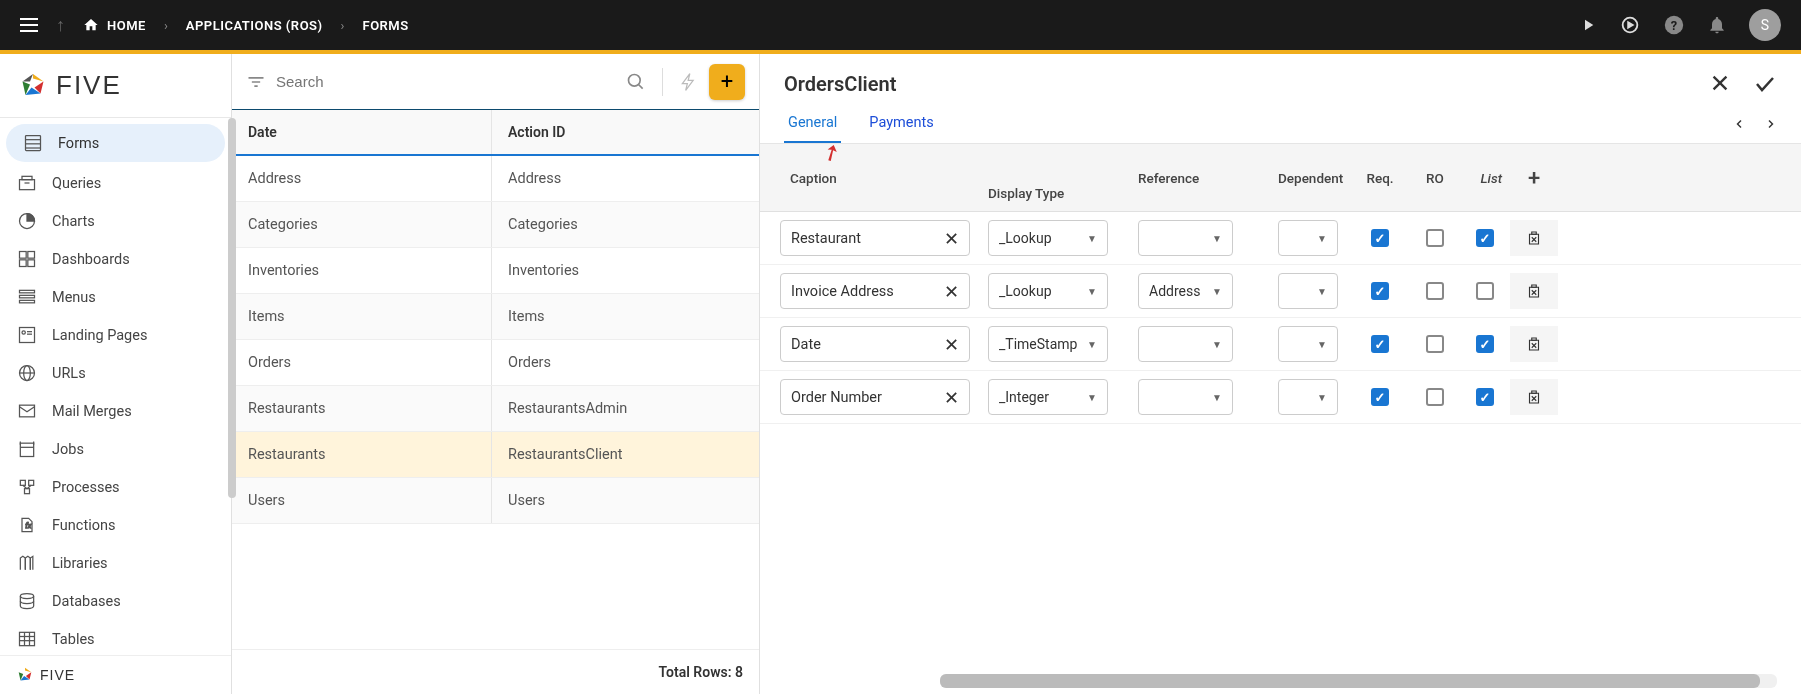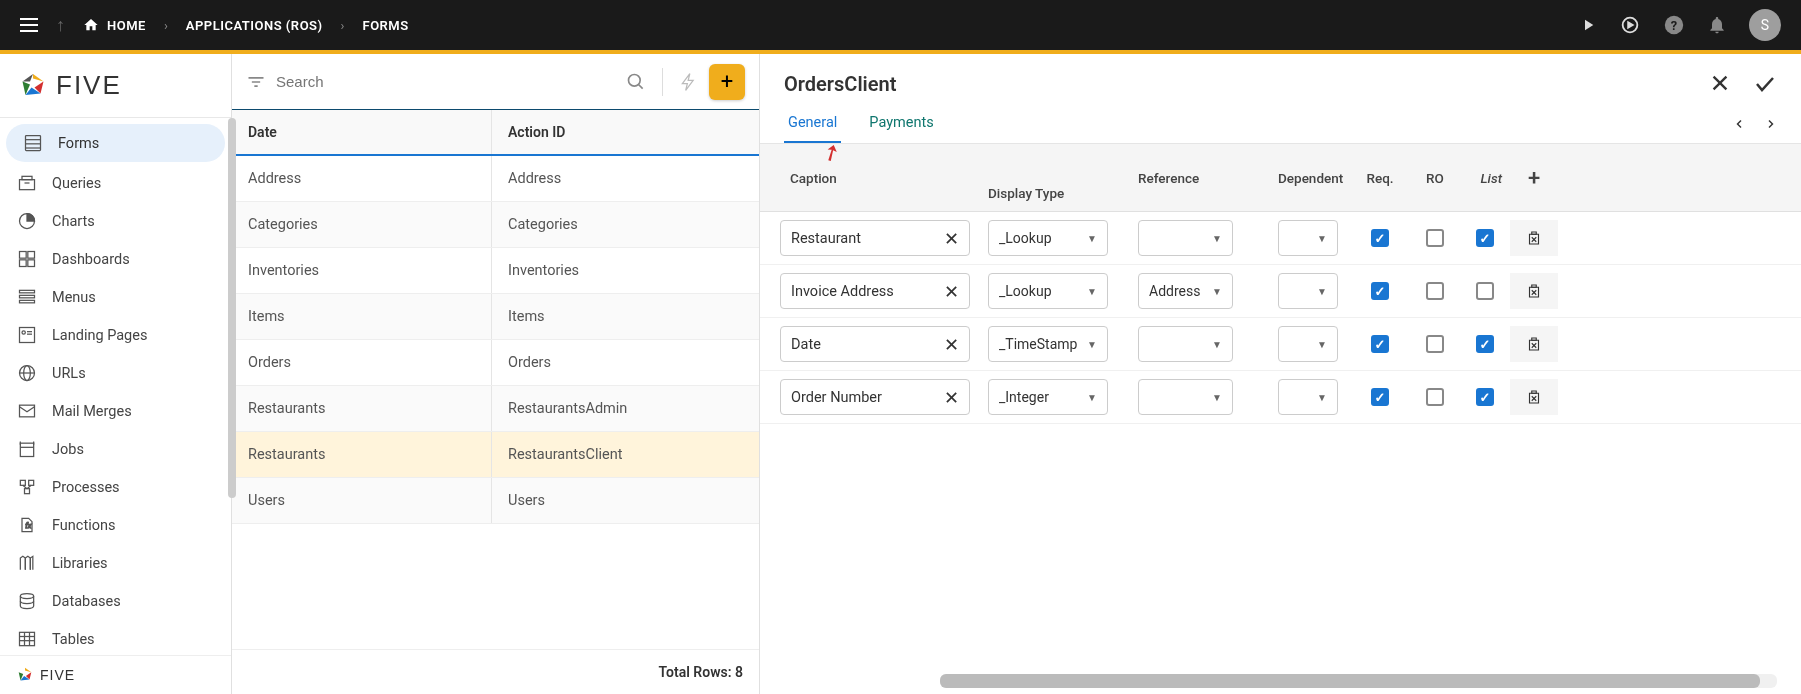--- a/index.html
+++ b/index.html
@@ -58,21 +58,21 @@
 .mid-cell { padding: 14px 16px; font-size: 14.5px; color: #555; }
 .mid-footer { padding: 14px 16px; text-align: right; font-weight: 600; font-size: 14px; border-top: 1px solid #eee; }
 
 
 .right { flex: 1; display: flex; flex-direction: column; background: #fff; }
 .right-header { display: flex; align-items: center; padding: 18px 24px 8px 24px; }
 .right-title { font-size: 20px; font-weight: 600; color: #333; }
 .right-actions { margin-left: auto; display: flex; gap: 22px; }
 .right-actions .icon { font-size: 24px; cursor: pointer; color: #333; }
 .tabs-row { display: flex; align-items: center; padding: 0 24px; border-bottom: 1px solid #e5e5e5; position: relative; }
-.tab { padding: 10px 4px; margin-right: 24px; font-size: 14.5px; color: #0f766e; cursor: pointer; border-bottom: 2px solid transparent; }
+.tab { padding: 10px 4px; margin-right: 24px; font-size: 14.5px; color: #1d4ed8; cursor: pointer; border-bottom: 2px solid transparent; }
 .tab.active { color: #1976d2; border-bottom: 2px solid #1976d2; }
 .tabs-nav { margin-left: auto; display: flex; gap: 20px; }
 .tabs-nav .icon { font-size: 18px; cursor: pointer; }
 
 .fields-wrap { flex: 1; display: flex; flex-direction: column; overflow: hidden; }
 .fields-header { display: flex; background: #f5f5f5; border-bottom: 1px solid #e0e0e0; padding: 10px 0; align-items: center; }
 .fh { font-size: 13.5px; color: #444; font-weight: 500; padding: 0 8px; }
 .fh-caption { width: 220px; padding-left: 30px; }
 .fh-display { width: 150px; margin-top: 31px; }
 .fh-ref { width: 130px; margin-right: 10px;}

